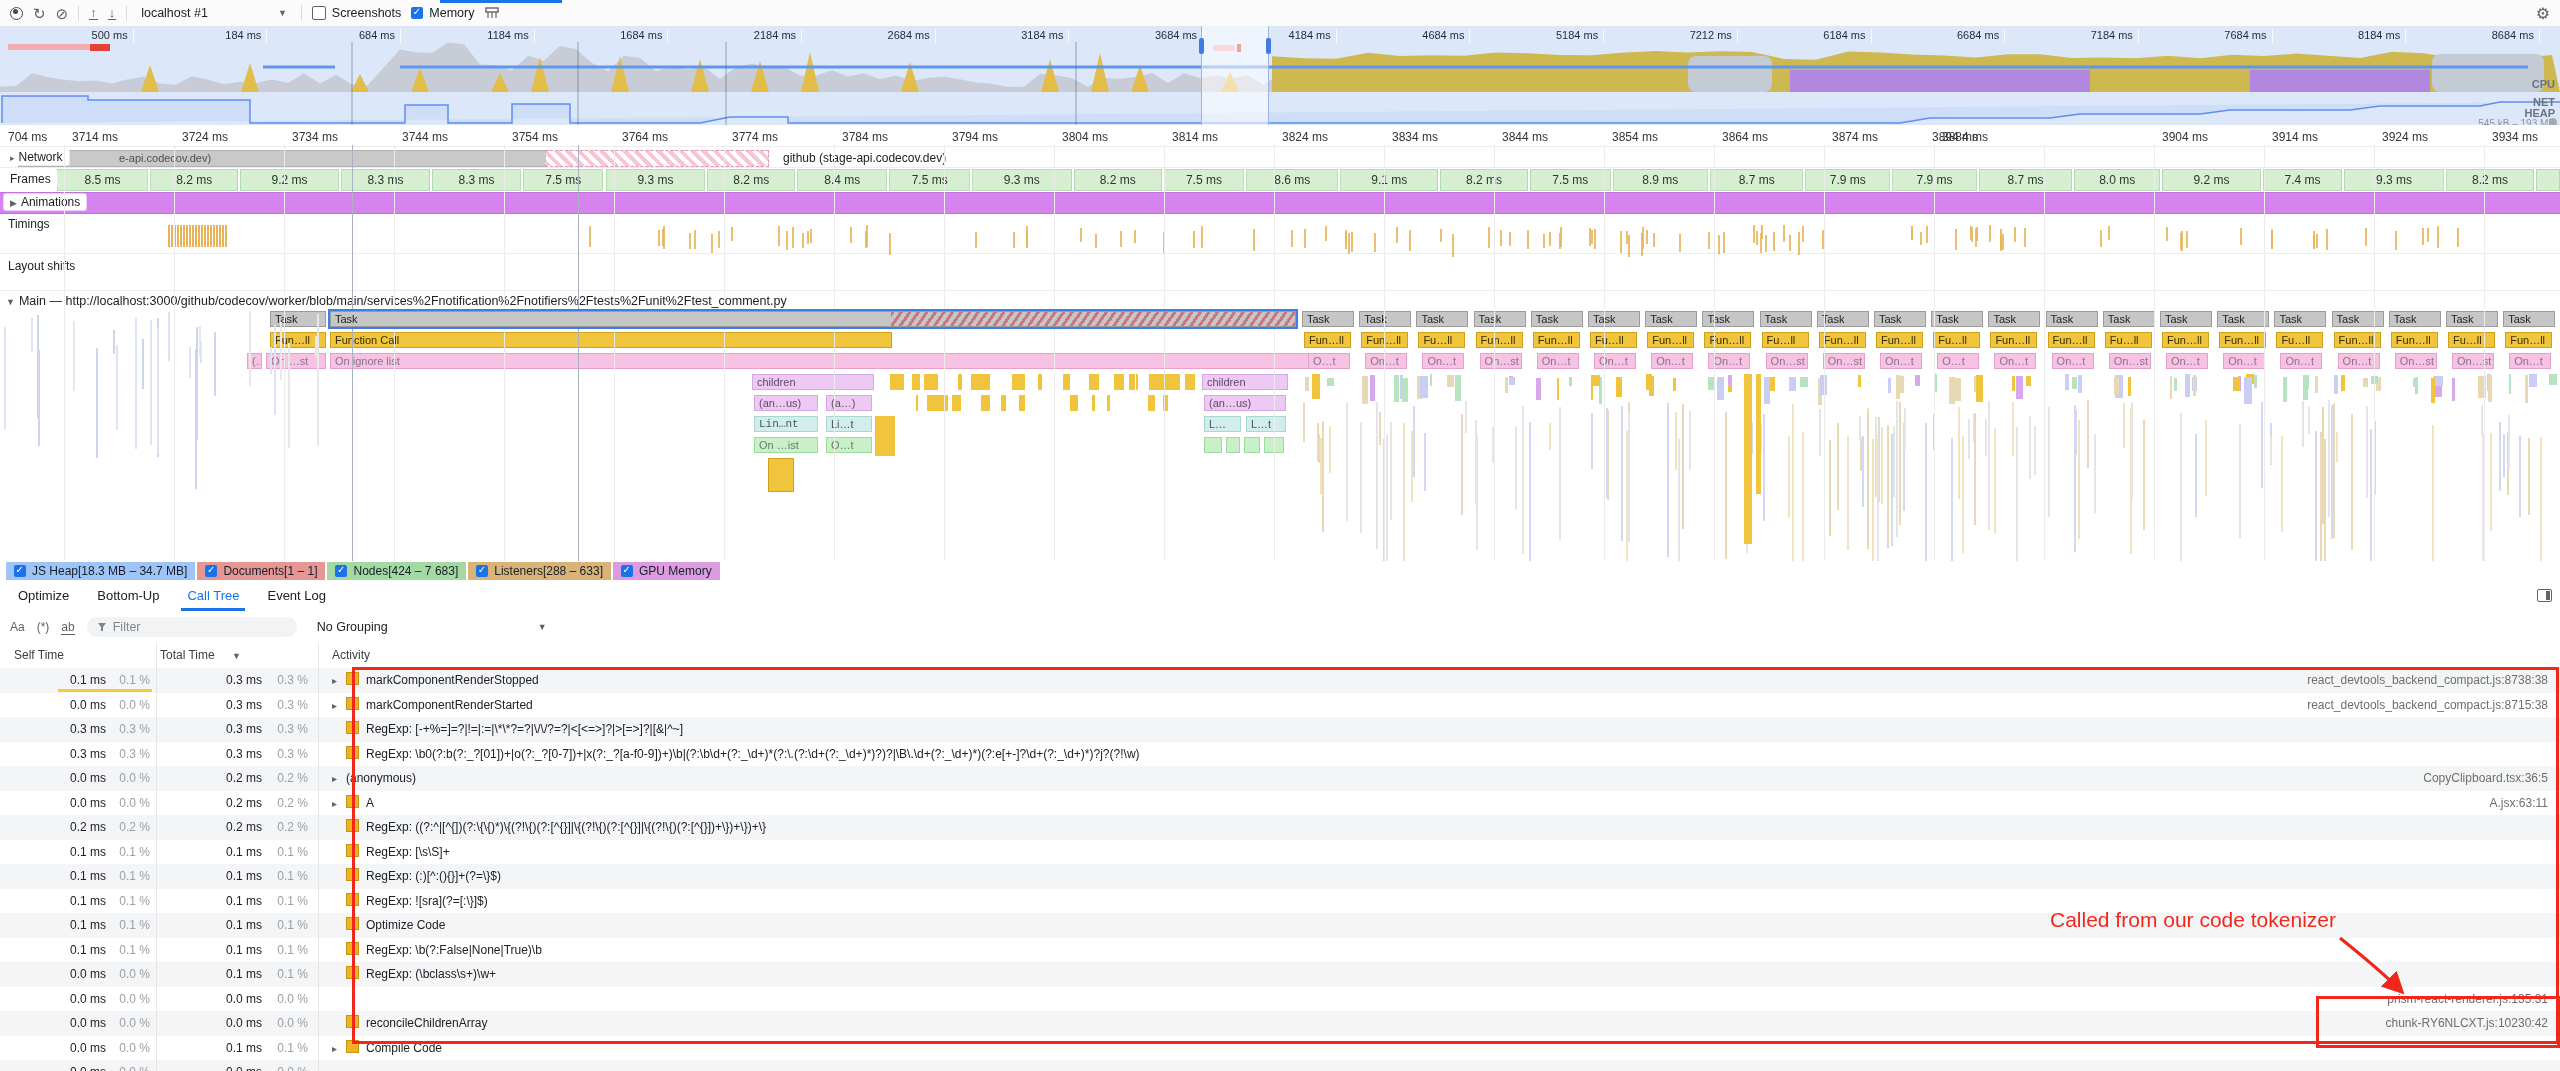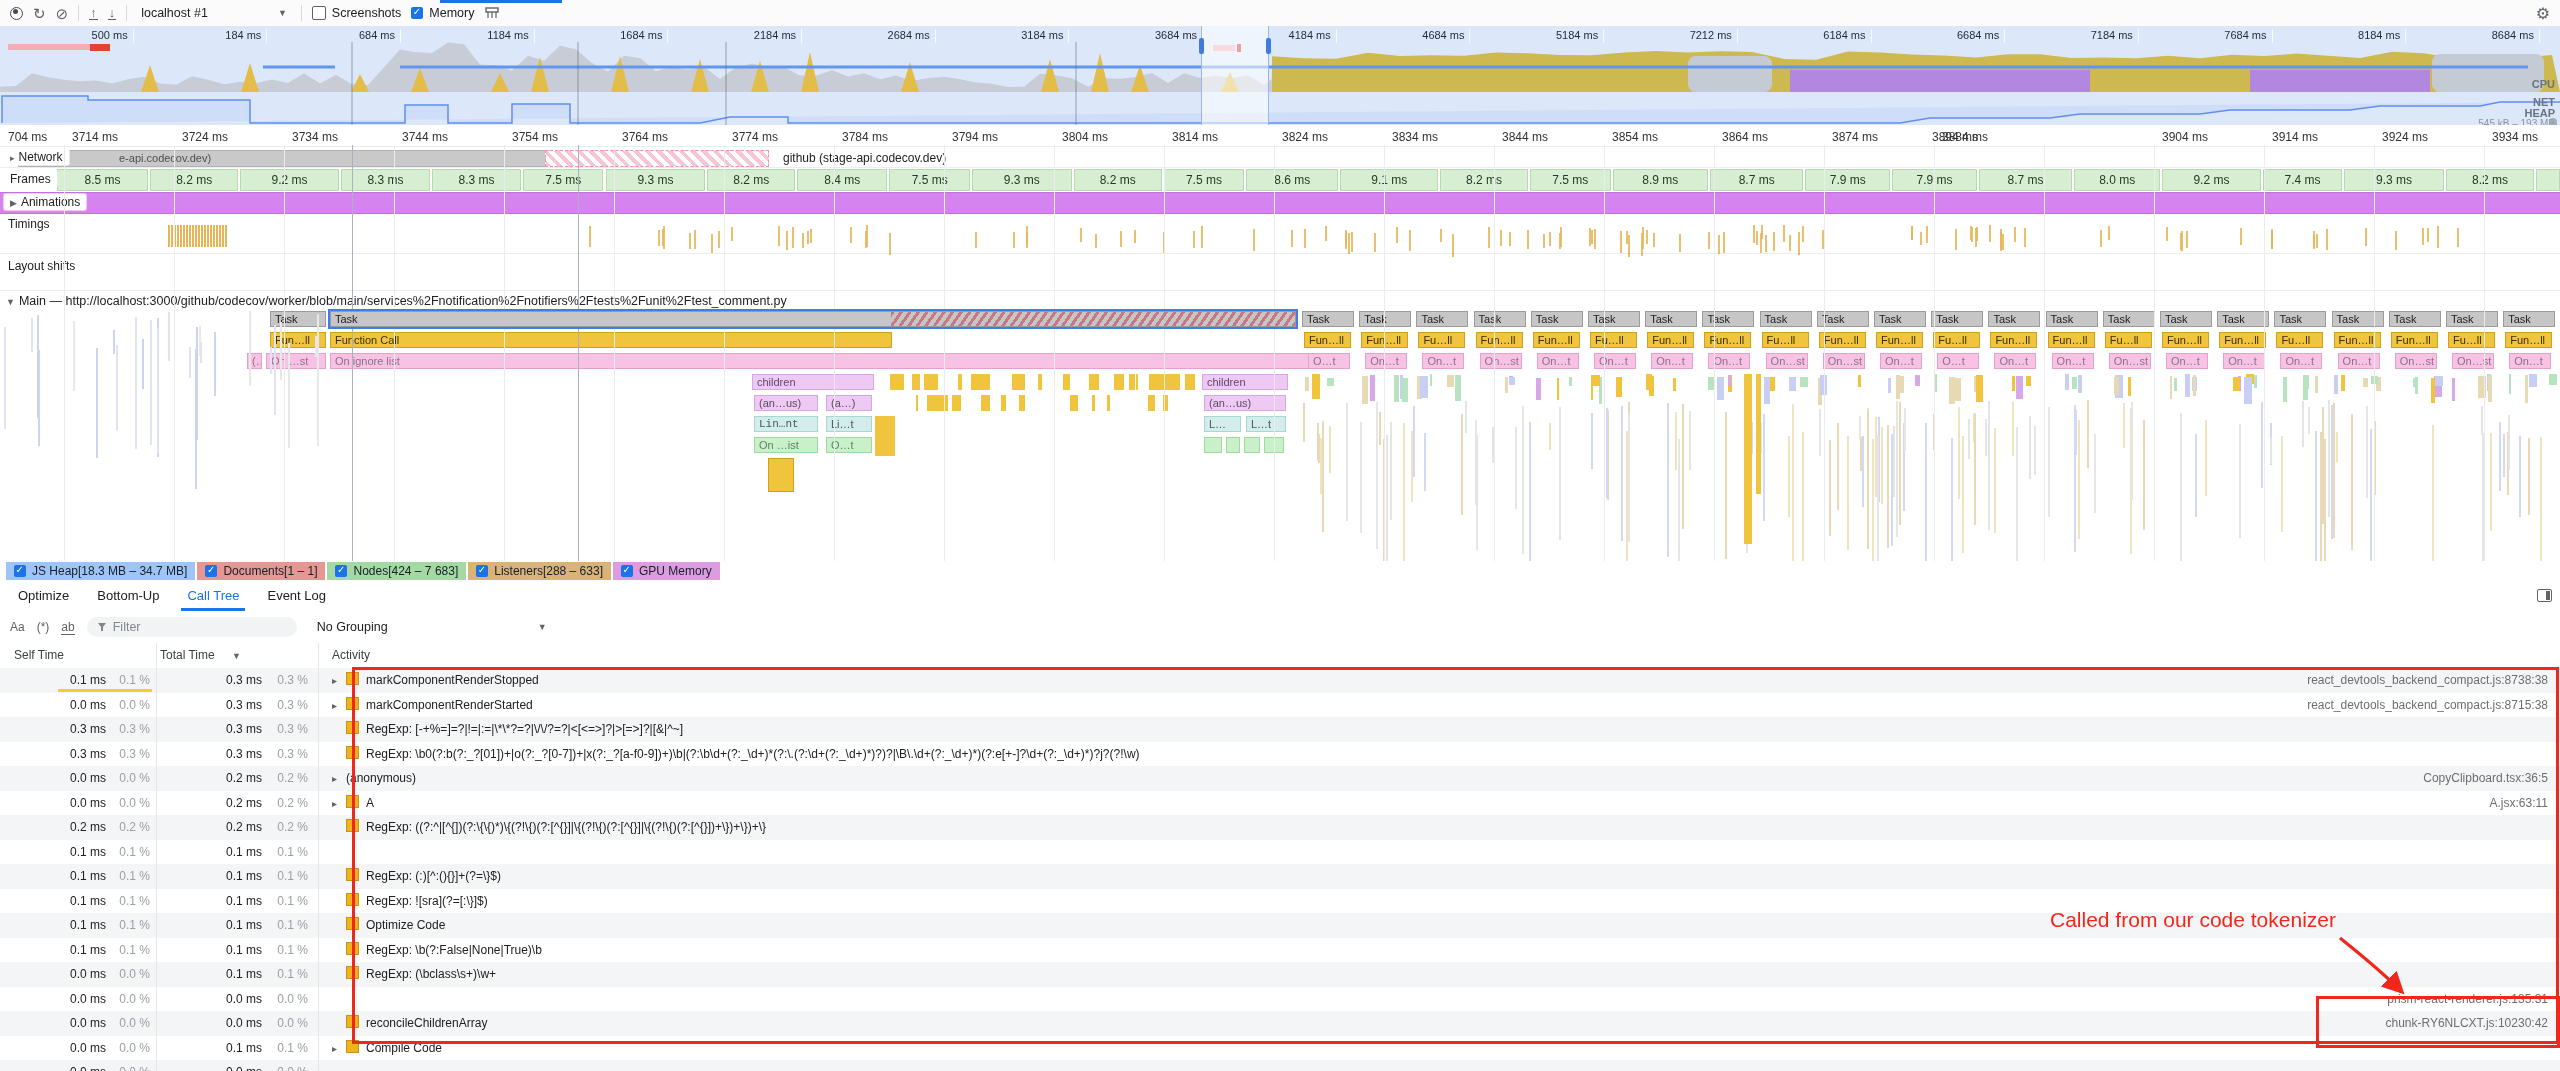--- a/index.html
+++ b/index.html
@@ -937,20 +937,21 @@
         <span class="cpc c-sp">0.2 %</span>
         <span class="cms c-tm">0.2 ms</span>
         <span class="cpc c-tp">0.2 %</span>
         <span class="c-act"><span class="noexp"></span><span class="chip"></span><span>RegExp: ((?:^|[^{])(?:\{\{)*)\{(?!\{)(?:[^{}]|\{(?!\{)(?:[^{}]|\{(?!\{)(?:[^{}])+\})+\})+\}</span></span>
       </div>
       <div class="ct-row">
         <span class="cms c-sm">0.1 ms</span>
         <span class="cpc c-sp">0.1 %</span>
         <span class="cms c-tm">0.1 ms</span>
         <span class="cpc c-tp">0.1 %</span>
+        <span class="c-act"><span class="noexp"></span><span class="chip"></span><span>RegExp: [\s\S]+</span></span>
       </div>
       <div class="ct-row alt">
         <span class="cms c-sm">0.1 ms</span>
         <span class="cpc c-sp">0.1 %</span>
         <span class="cms c-tm">0.1 ms</span>
         <span class="cpc c-tp">0.1 %</span>
         <span class="c-act"><span class="noexp"></span><span class="chip"></span><span>RegExp: (:)[^:(){}]+(?=\}$)</span></span>
       </div>
       <div class="ct-row">
         <span class="cms c-sm">0.1 ms</span>

